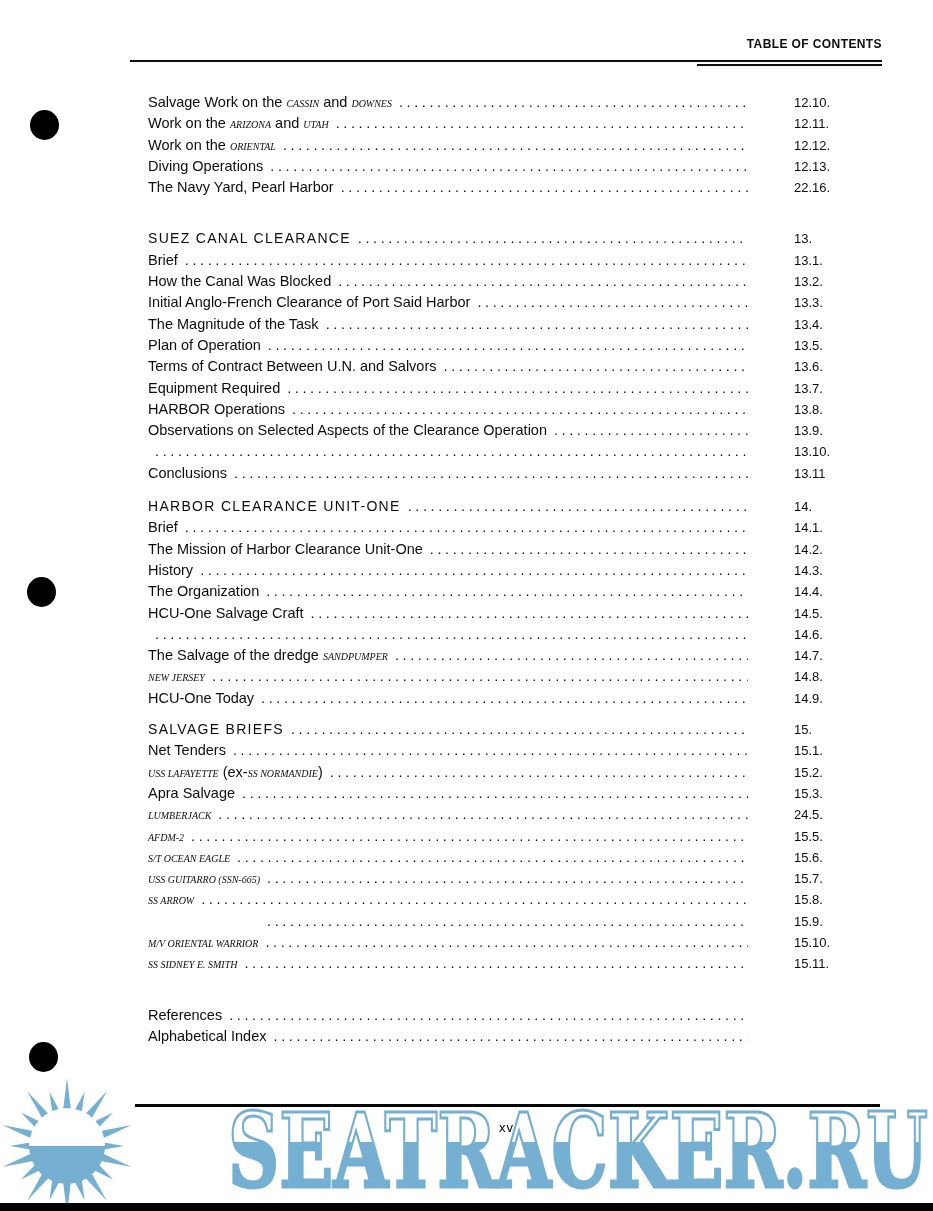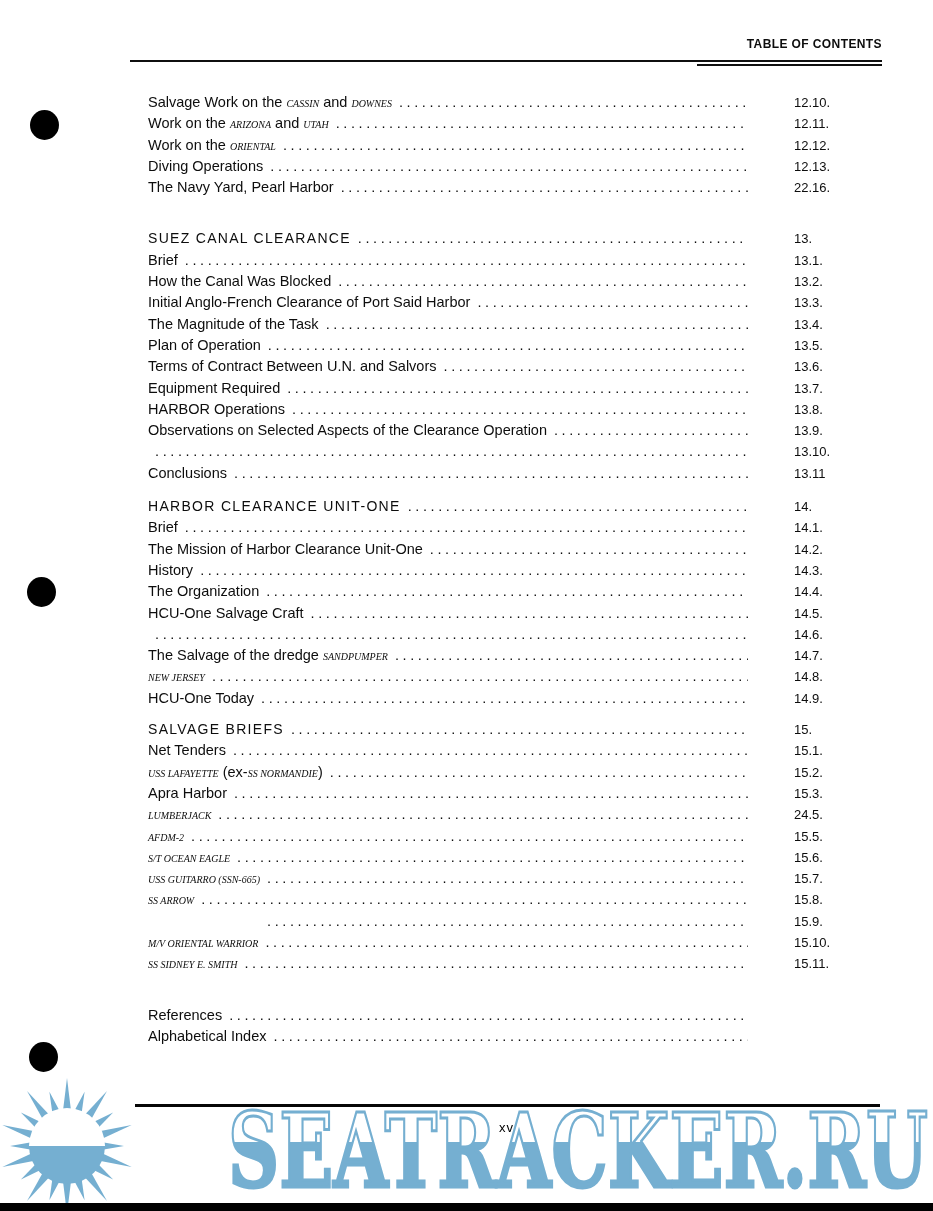--- a/index.html
+++ b/index.html
@@ -211,21 +211,21 @@
           <span class="row-label"><span class="seg-plain">Net Tenders</span></span>
           <span class="leader">................................................................................................................................................................</span>
           <span class="num">15.1.</span>
         </div>
         <div class="toc-row">
           <span class="row-label"><span class="seg-italic">USS LAFAYETTE</span><span class="seg-plain"> (ex-</span><span class="seg-italic">SS NORMANDIE</span><span class="seg-plain">)</span></span>
           <span class="leader">................................................................................................................................................................</span>
           <span class="num">15.2.</span>
         </div>
         <div class="toc-row">
-          <span class="row-label"><span class="seg-plain">Apra Harbor</span></span>
+          <span class="row-label"><span class="seg-plain">Apra Salvage</span></span>
           <span class="leader">................................................................................................................................................................</span>
           <span class="num">15.3.</span>
         </div>
         <div class="toc-row">
           <span class="row-label"><span class="seg-italic">LUMBERJACK</span></span>
           <span class="leader">................................................................................................................................................................</span>
           <span class="num">24.5.</span>
         </div>
         <div class="toc-row">
           <span class="row-label"><span class="seg-italic">AFDM-2</span></span>

